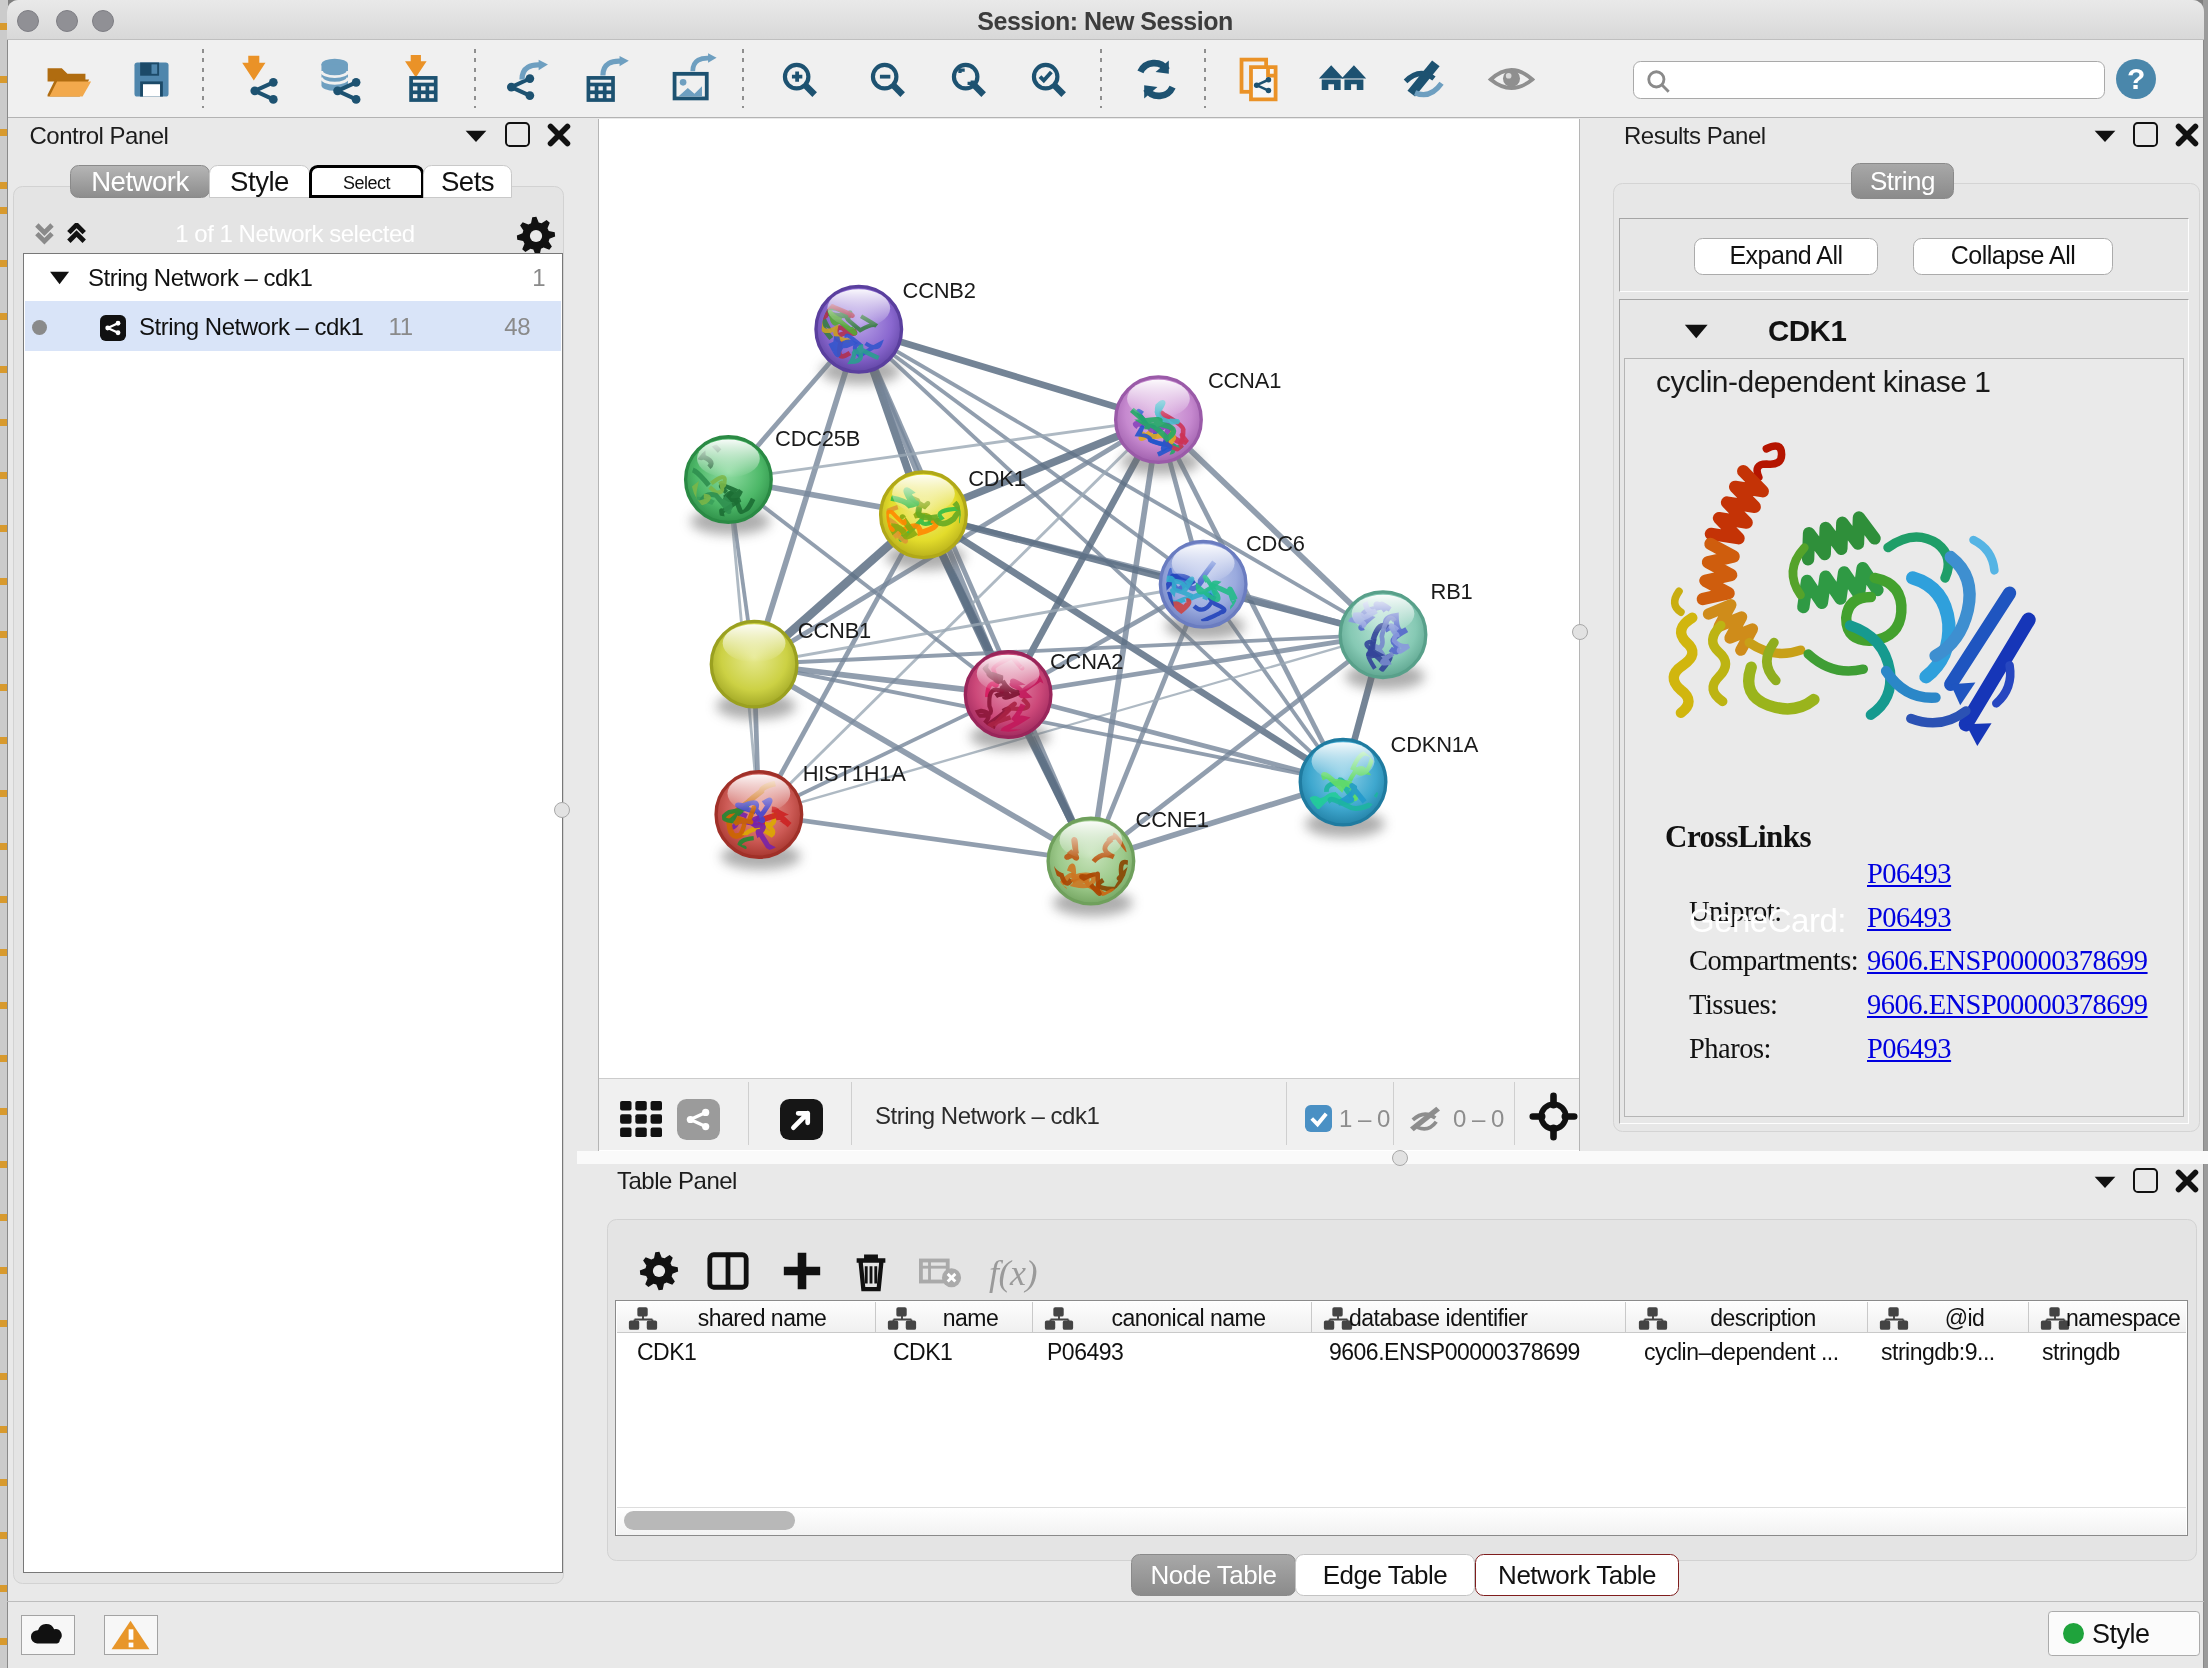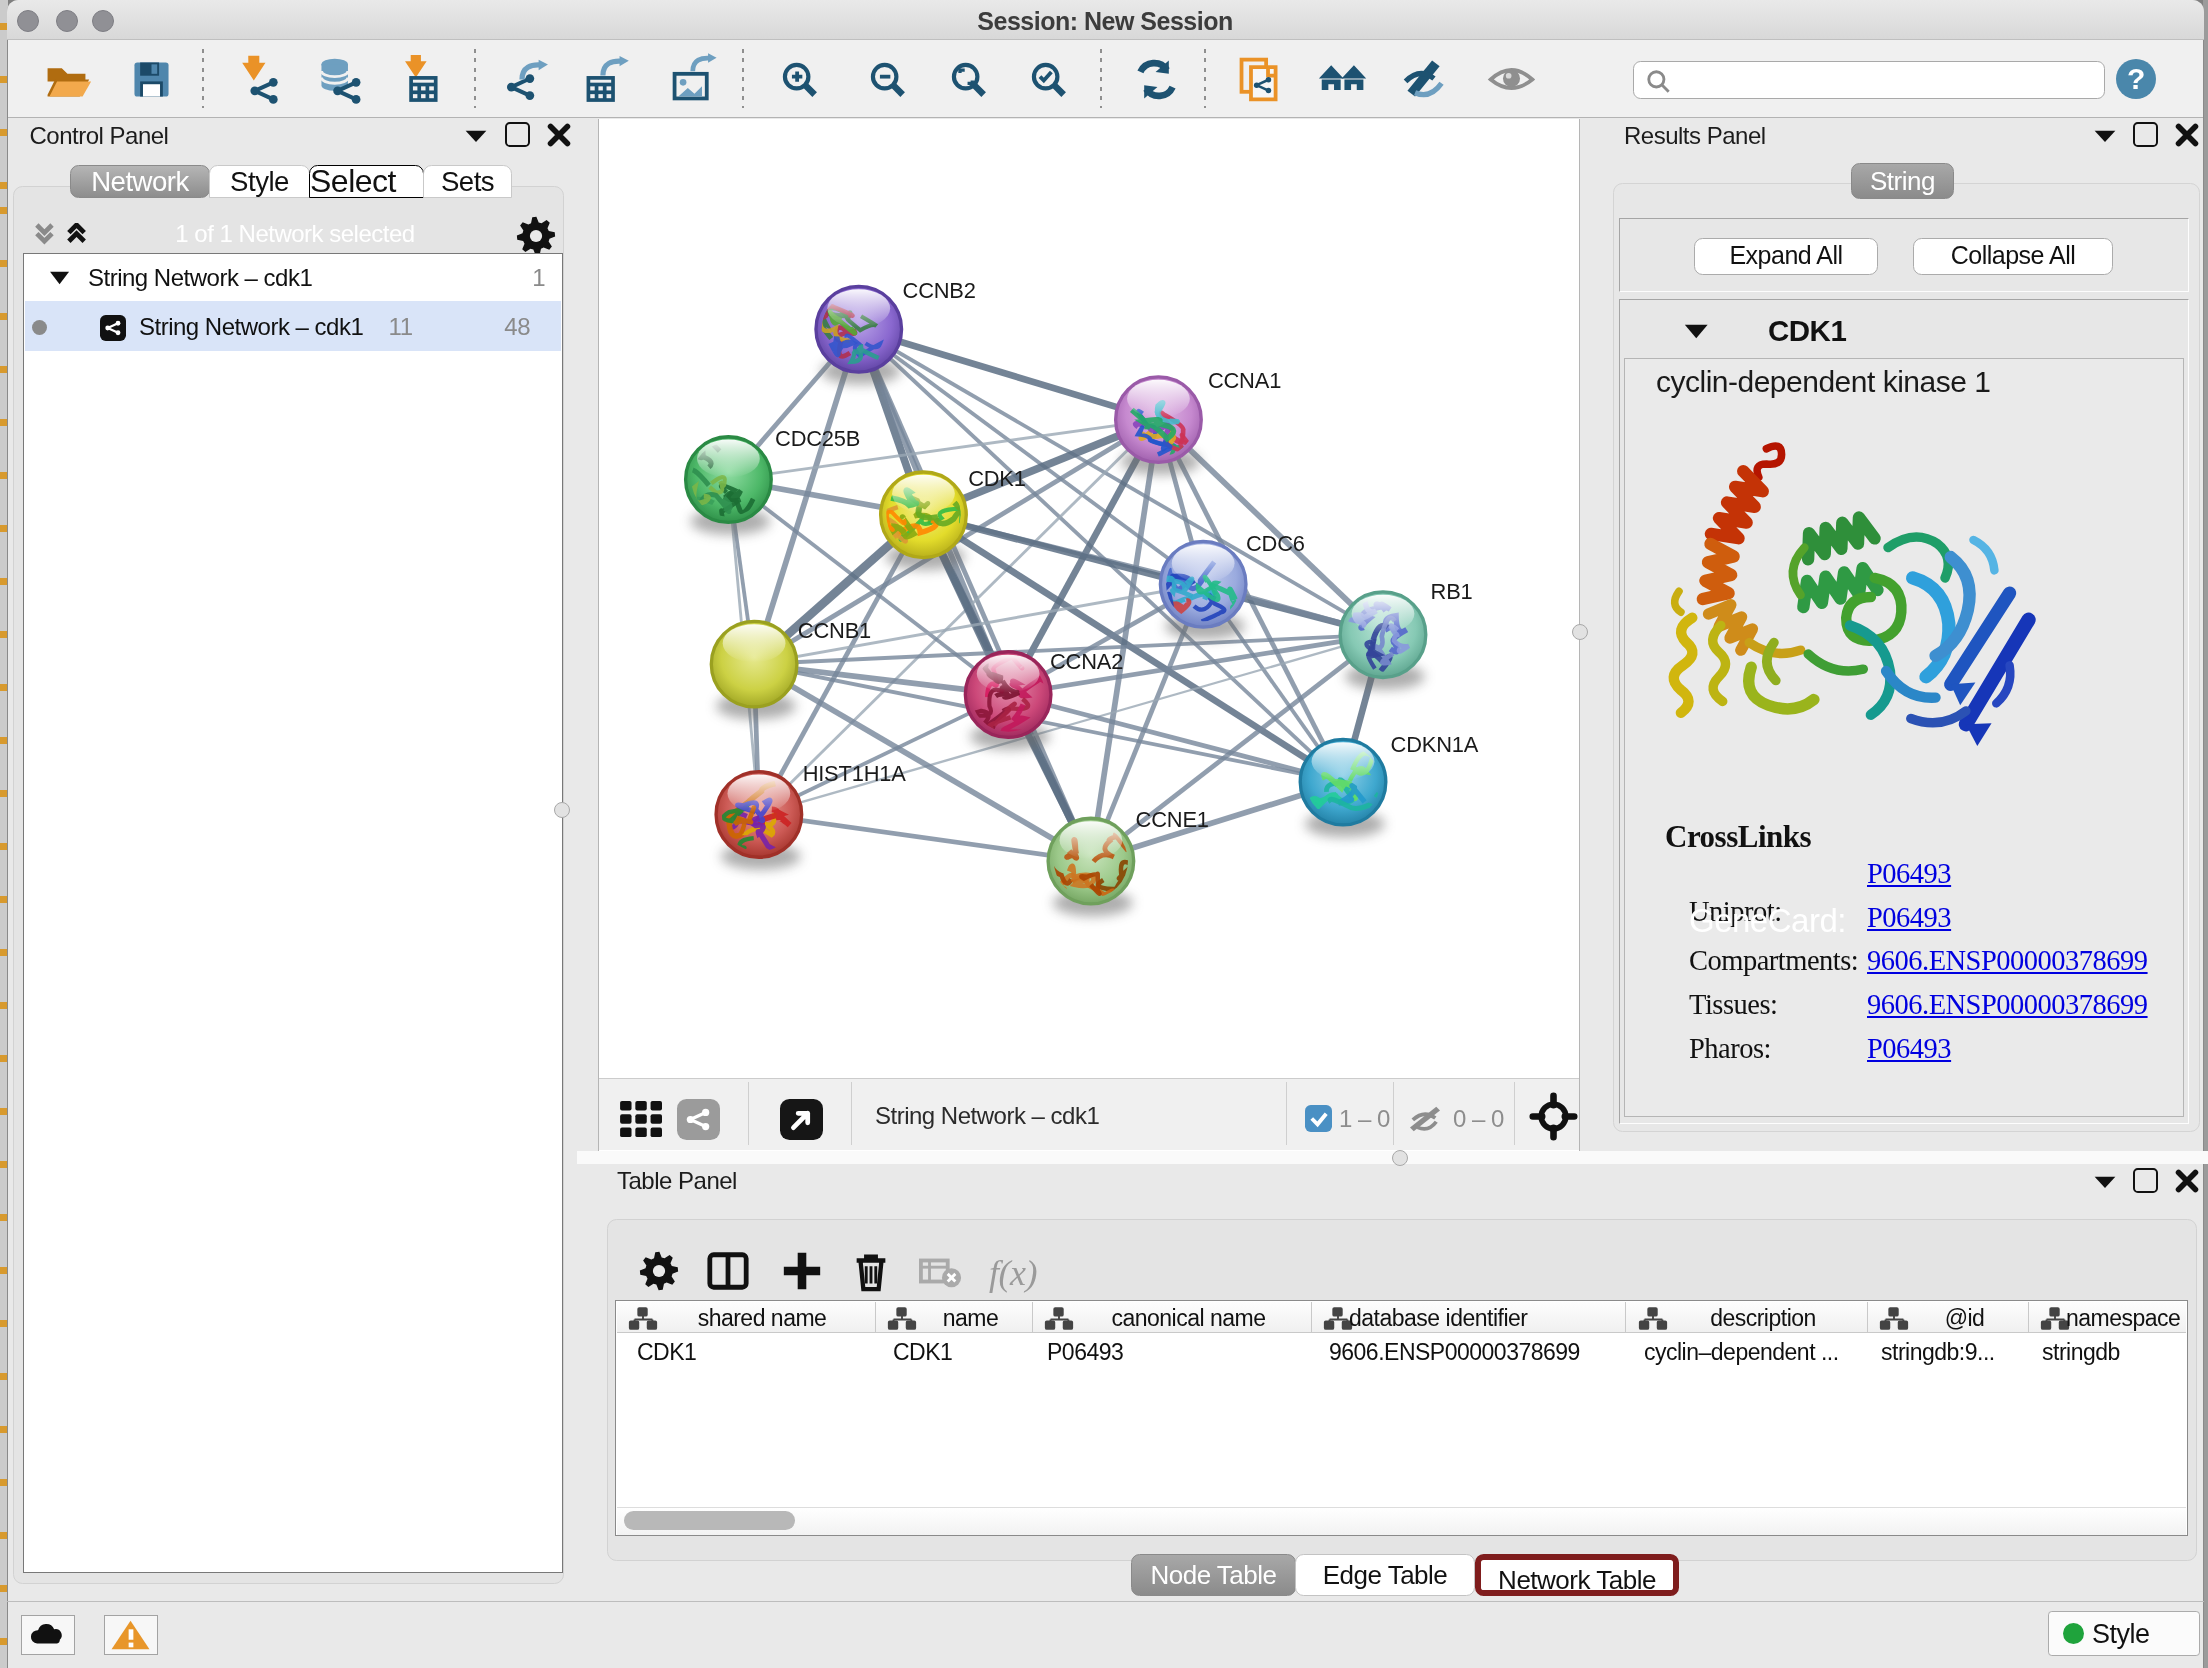--- a/index.html
+++ b/index.html
@@ -159,21 +159,21 @@
 <svg style="position:absolute;left:460px;top:123px;" width="32" height="25" viewBox="0 0 34 26">
     <path d="M6 8 h22 l-11 12 z" fill="#111"></path>
   </svg>
 <div class="abs" style="left:505px;top:122px;width:25px;height:25px;border:2.9px solid #111;border-radius:4.8px"></div>
 <svg style="position:absolute;left:544px;top:120px;" width="30" height="30" viewBox="0 0 32 32">
     <path d="M7 7 L25 25 M25 7 L7 25" stroke="#111" stroke-width="6" stroke-linecap="round"></path>
   </svg>
 <div class="abs" style="left:13.3px;top:186px;width:551px;height:1398px;background:#e4e4e4;border:1px solid #d2d2d2;border-radius:9.5px"></div>
 <div class="abs" style="left:70px;top:165px;width:140px;height:33px;background:linear-gradient(#b5b5b5,#8d8d8d);border:1px solid #8a8a8a;border-radius:8.6px;color:#fff;font-size:27.6px;text-align:center;line-height:31px">Network</div>
 <div class="abs" style="left:209px;top:165px;width:101px;height:33px;background:#fff;border:1px solid #c9c9c9;border-radius:8.6px 8.6px 0 0;color:#111;font-size:27.6px;text-align:center;line-height:31px">Style</div>
-<div class="abs" style="left:309px;top:165px;width:115px;height:33px;background:#fff;border:1px solid #000000;border-radius:8.6px 8.6px 0 0;color:#111;font-size:32px;text-align:left;line-height:31px">Select</div>
+<div class="abs" style="left:309px;top:165px;width:115px;height:33px;background:#fff;border:3px solid #000000;border-radius:8.6px 8.6px 0 0;color:#111;font-size:18px;text-align:center;line-height:31px">Select</div>
 <div class="abs" style="left:423px;top:165px;width:89px;height:33px;background:#fff;border:1px solid #c9c9c9;border-radius:8.6px 8.6px 0 0;color:#111;font-size:27.6px;text-align:center;line-height:31px">Sets</div>
 <svg style="position:absolute;left:34px;top:223px;" width="55" height="23" viewBox="0 0 58 24">
     <g stroke="#8a8a8a" stroke-width="5" fill="none">
       <path d="M3 2 l8 8 l8 -8 M3 11 l8 8 l8 -8"></path>
     </g>
   </svg>
 <svg style="position:absolute;left:66px;top:223px;" width="23" height="23" viewBox="0 0 24 24">
     <g stroke="#111" stroke-width="5" fill="none">
       <path d="M3 10 l8 -8 l8 8 M3 19 l8 -8 l8 8"></path>
     </g>
@@ -758,21 +758,21 @@
 <div class="abs" style="left:893px;top:1339px;width:314px;height:28.5px;font-size:23px;color:#111;white-space:nowrap">CDK1</div>
 <div class="abs" style="left:1047px;top:1339px;width:314px;height:28.5px;font-size:23px;color:#111;white-space:nowrap">P06493</div>
 <div class="abs" style="left:1329px;top:1339px;width:314px;height:28.5px;font-size:23px;color:#111;white-space:nowrap">9606.ENSP00000378699</div>
 <div class="abs" style="left:1644px;top:1339px;width:314px;height:28.5px;font-size:23px;color:#111;white-space:nowrap">cyclin–dependent ...</div>
 <div class="abs" style="left:1881px;top:1339px;width:314px;height:28.5px;font-size:23px;color:#111;white-space:nowrap">stringdb:9...</div>
 <div class="abs" style="left:2042px;top:1339px;width:314px;height:28.5px;font-size:23px;color:#111;white-space:nowrap">stringdb</div>
 <div class="abs" style="left:617px;top:1507px;width:1569px;height:27.6px;background:linear-gradient(#ffffff,#f2f2f2);border-top:1px solid #ddd"></div>
 <div class="abs" style="left:624px;top:1511px;width:171px;height:19px;background:#b8b8b8;border-radius:9.5px"></div>
 <div class="abs" style="left:1131px;top:1554px;width:165px;height:42px;background:linear-gradient(#a8a8a8,#8b8b8b);border:1px solid #8a8a8a;border-radius:8.6px;color:#fff;font-size:26px;text-align:center;line-height:40px">Node Table</div>
 <div class="abs" style="left:1295px;top:1554px;width:180px;height:42px;background:#fff;border:1px solid #c3c3c3;border-radius:8.6px;color:#111;font-size:26px;text-align:center;line-height:40px">Edge Table</div>
-<div class="abs" style="left:1475px;top:1554px;width:204px;height:42px;background:#fff;border:6px solid #7f1d1d;border-radius:8.6px;color:#111;font-size:26px;text-align:center;line-height:40px">Network Table</div>
+<div class="abs" style="left:1475px;top:1554px;width:204px;height:42px;background:#fff;border:1px solid #7f1d1d;border-radius:8.6px;color:#111;font-size:26px;text-align:center;line-height:40px">Network Table</div>
 <div class="abs" style="left:6.7px;top:1601px;width:2197px;height:1px;background:#bdbdbd"></div>
 <div class="abs" style="left:21px;top:1615px;width:54px;height:40px;background:#f7f7f7;border:1.9px solid #a3a3a3"></div>
 <svg style="position:absolute;left:21px;top:1615px;" width="54" height="40" viewBox="0 0 57 42">
     <path d="M17 30 a7 7 0 0 1 1 -14 a9 9 0 0 1 17 -1 a6.5 6.5 0 0 1 6 11 a4 4 0 0 1 -3 4 z" fill="#111"></path>
   </svg>
 <div class="abs" style="left:104px;top:1615px;width:54px;height:40px;background:#f7f7f7;border:1.9px solid #a3a3a3"></div>
 <svg style="position:absolute;left:104px;top:1615px;" width="54" height="40" viewBox="0 0 57 42">
     <path d="M28 6 L48 36 H8 z" fill="#e8962a"></path>
     <rect x="26" y="15" width="5" height="11" fill="#fff"></rect>
     <rect x="26" y="29" width="5" height="5" fill="#fff"></rect>

